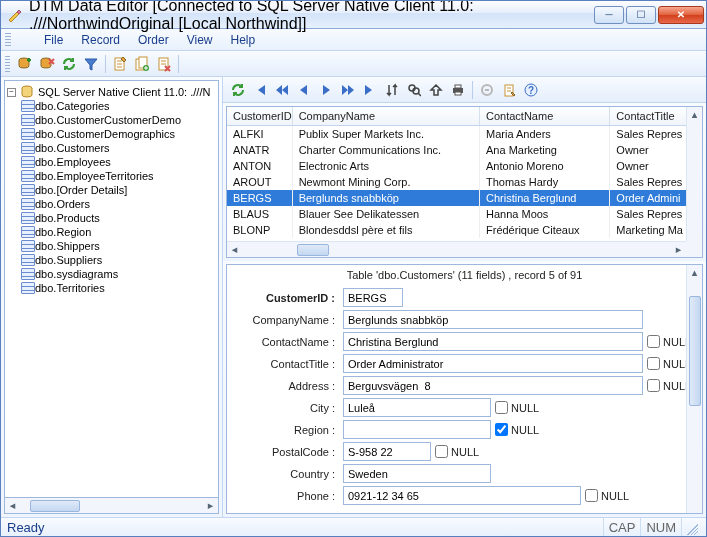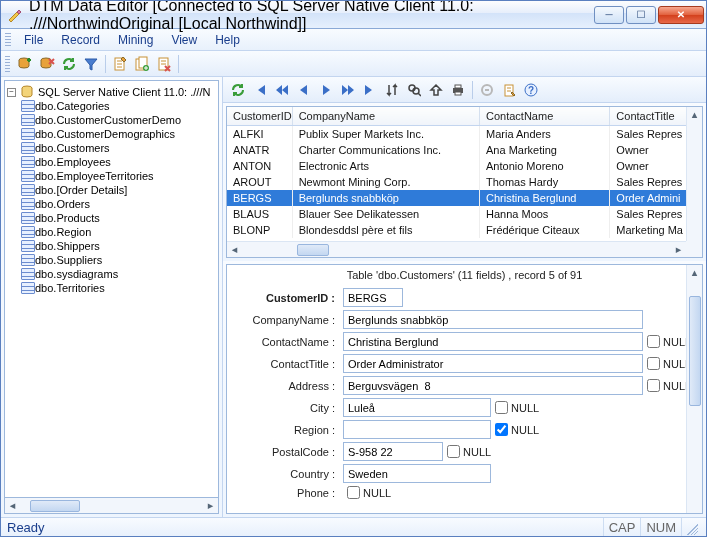--- a/index.html
+++ b/index.html
@@ -39,20 +39,21 @@
     background: linear-gradient(#f7a88f,#e2623f 48%,#d23f1b 50%,#e8694a);
     border-color:#a63a1e; color:#fff; font-weight:bold;
   }
   
   .menubar {
     height: 22px;
     background: linear-gradient(#f8fbff,#e8f1fc);
     border-bottom:1px solid #c3d5ef;
     display:flex; align-items:stretch;
     padding-left:4px;
+    gap:20px;
   }
   .menubar .mgrip {
     width:6px; margin-right:4px;
     background: repeating-linear-gradient(to bottom,#9ab1d6 0 1px,transparent 1px 3px);
     margin-top:4px;margin-bottom:4px;
   }
   .menubar .mitem {
     padding: 4px 9px; color:#1a3e8c; font-size:12px;
   }
   
@@ -164,21 +165,21 @@
     <div class="winbtn">☐</div>
     <div class="winbtn close">✕</div>
   </div>
 </div>
 
 <div class="menubar">
   <div class="mgrip"></div>
   <div id="menu-items" style="display: flex;">
       <div class="mitem">File</div>
       <div class="mitem">Record</div>
-      <div class="mitem">Mining</div>
+      <div class="mitem">Order</div>
       <div class="mitem">View</div>
       <div class="mitem">Help</div>
     </div>
 </div>
 
 <div class="toolrow">
   <div id="left-toolbar" style="display:flex;align-items:center;">
       <div class="tgrip"></div>
       <div class="tbtn">
         <svg width="16" height="16" viewBox="0 0 16 16">
@@ -515,32 +516,33 @@
             <div class="frow">
               <div class="flabel">Region :</div>
               <input class="finput" style="width: 148px;">
               <label class="fnull">
                 <input type="checkbox" checked="" style="">
                 <span>NULL</span>
               </label>
             </div>
             <div class="frow">
               <div class="flabel">PostalCode :</div>
-              <input class="finput" value="S-958 22" style="width: 100px;">
+              <input class="finput" value="S-958 22" style="width: 88px;">
               <label class="fnull">
                 <input type="checkbox" style="">
                 <span>NULL</span>
               </label>
             </div>
             <div class="frow">
               <div class="flabel">Country :</div>
               <input class="finput" value="Sweden" style="width: 148px;">
             </div>
             <div class="frow">
               <div class="flabel">Phone :</div>
+              <input class="finput" value="0921-12 34 65" style="width: 238px;">
               <label class="fnull">
                 <input type="checkbox" style="">
                 <span>NULL</span>
               </label>
             </div>
           </div>
         <div class="detail-vsb">
           <div class="arrow" style="height:15px;display:flex;align-items:center;justify-content:center;color:#567">▴</div>
           <div class="thumb"></div>
         </div>

